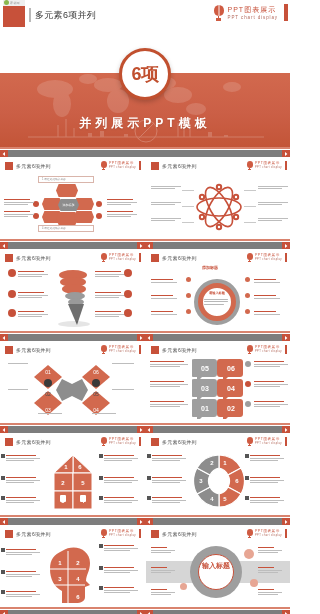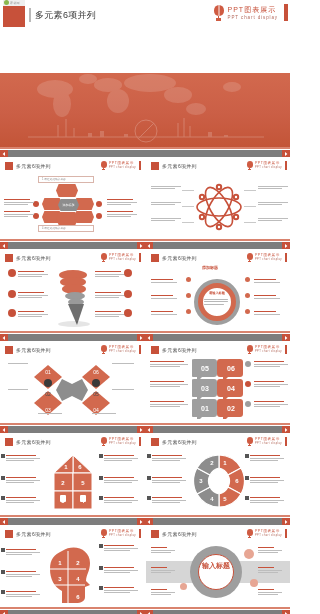--- a/index.html
+++ b/index.html
@@ -221,20 +221,24 @@
       </g>
       <g fill="#ffffff" opacity=".8">
         <rect x="60" y="18" width="4" height="4"></rect>
         <rect x="72" y="16" width="4" height="6"></rect>
         <rect x="96" y="19" width="4" height="3"></rect>
         <rect x="180" y="17" width="4" height="5"></rect>
         <rect x="196" y="20" width="4" height="2"></rect>
       </g>
     </svg>
   </div>
+  <div class="hero-badge">
+    <span>6项</span>
+  </div>
+  <div class="hero-sub">并列展示PPT模板</div>
 </div>
 
 <div class="grid">
 
   <div class="navstrip">
     <div class="navhalf">
       <div class="navbar-line"></div>
         <div class="navbar-gray"></div>
       <div class="navbtn l">
         <svg width="4" height="4" viewBox="0 0 4 4">

